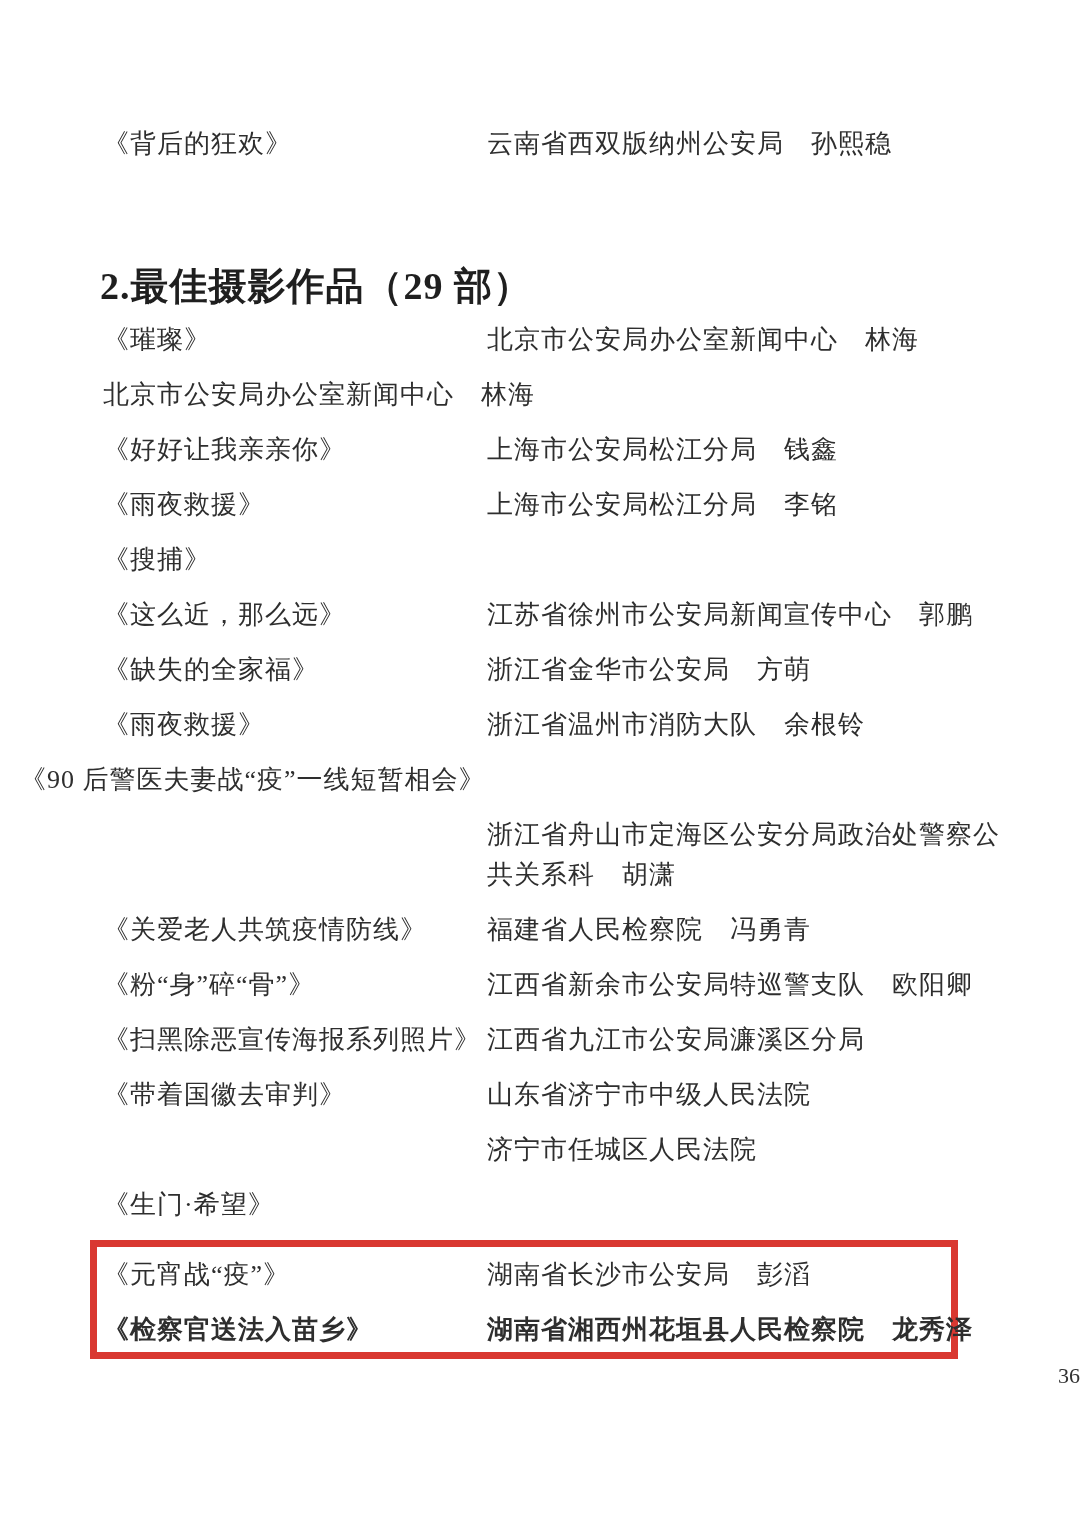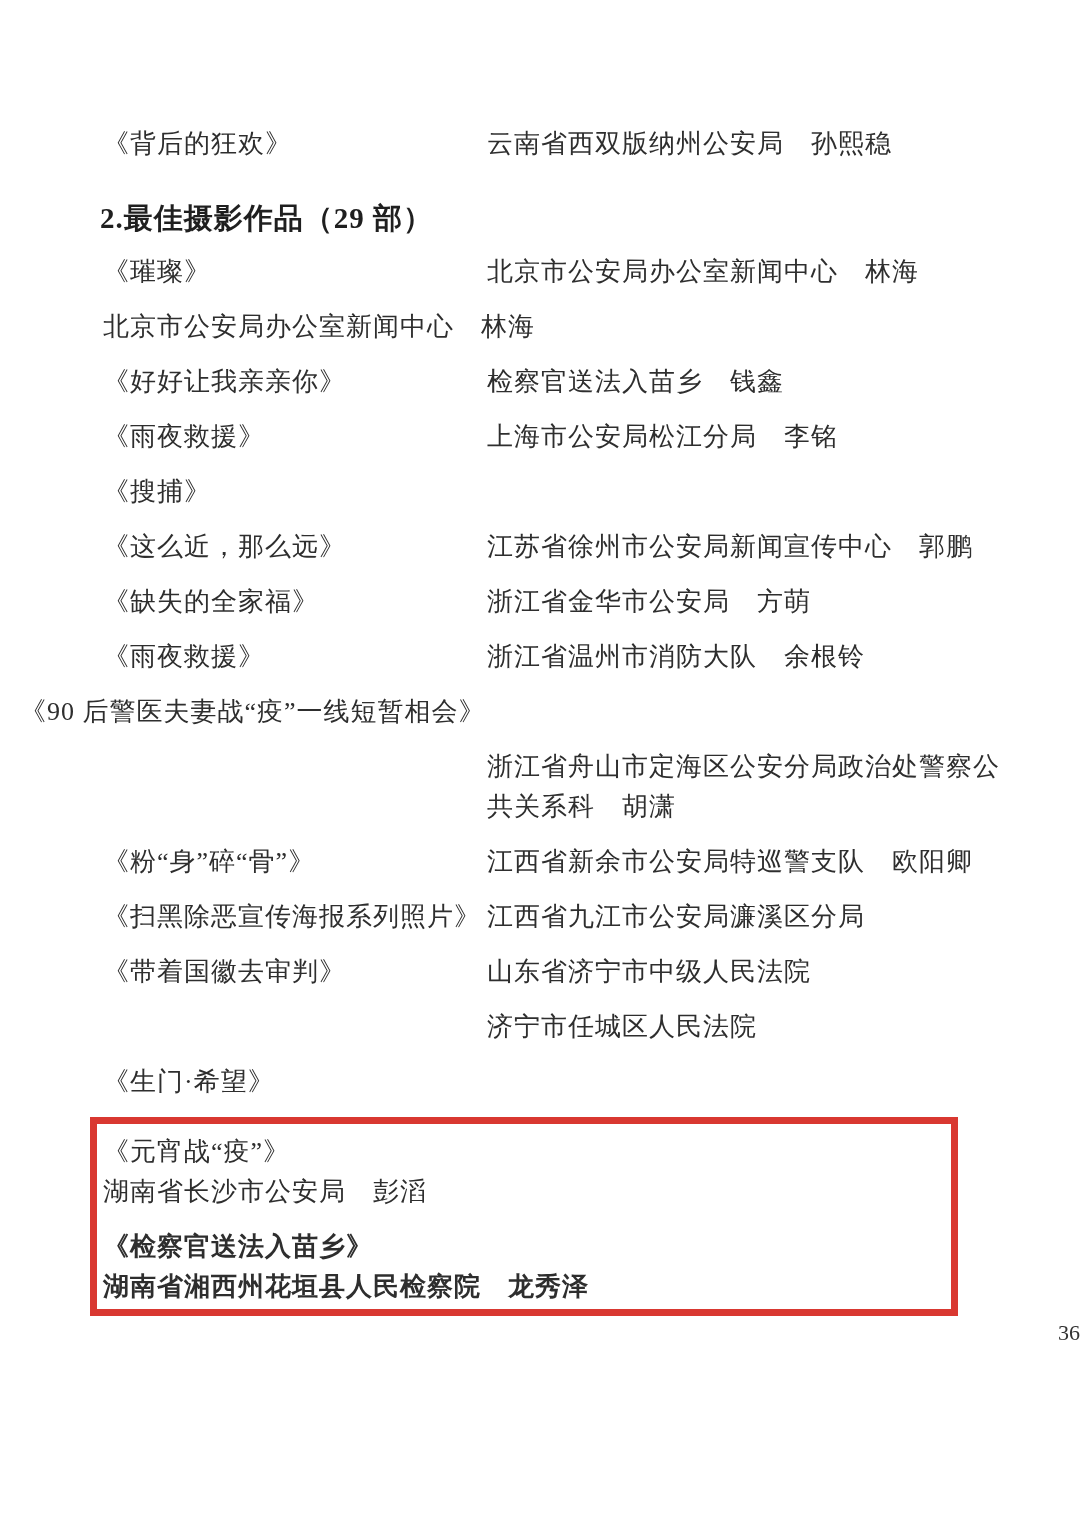--- a/index.html
+++ b/index.html
@@ -40,45 +40,44 @@
     flex-shrink: 1;
   }
   .col-org {
     flex: 1;
   }
   .org-line {
     line-height: 40px;
     white-space: nowrap;
   }
   .pre-gap {
-    margin-bottom: 32px;
+    margin-bottom: 100px;
   }
   .section-heading {
     padding-left: 100px;
-    font-size: 29px;
+    font-size: 38px;
     font-weight: bold;
     color: #1f1f1f;
     line-height: 44px;
     margin-bottom: 12px;
     letter-spacing: 1px;
   }
   .after-fullwidth-title {
     padding-left: 20px;
   }
   .highlight-box {
     margin-left: 90px;
     width: 868px;
     box-sizing: border-box;
     border: 7px solid #d93831;
     padding: 8px 0 2px 0;
   }
   .highlight-box .row {
     padding-left: 6px;
     padding-right: 12px;
-    flex-direction: column;
   }
   .highlight-box .row:last-child {
     margin-bottom: 0;
     font-weight: bold;
   }
   .page-number {
     text-align: right;
     font-size: 22px;
     line-height: 30px;
     color: #333333;
@@ -109,21 +108,21 @@
 
   <div class="row">
     <div class="col-org">
       <div class="org-line">北京市公安局办公室新闻中心　林海</div>
     </div>
   </div>
 
   <div class="row">
     <div class="col-title">《好好让我亲亲你》</div>
     <div class="col-org">
-      <div class="org-line">检察官送法入苗乡　钱鑫</div>
+      <div class="org-line">上海市公安局松江分局　钱鑫</div>
     </div>
   </div>
 
   <div class="row">
     <div class="col-title">《雨夜救援》</div>
     <div class="col-org">
       <div class="org-line">上海市公安局松江分局　李铭</div>
     </div>
   </div>
 
@@ -157,20 +156,26 @@
   </div>
 
   <div class="row">
     <div class="col-title"></div>
     <div class="col-org">
       <div class="org-line">浙江省舟山市定海区公安分局政治处警察公</div>
       <div class="org-line">共关系科　胡潇</div>
     </div>
   </div>
 
+  <div class="row">
+    <div class="col-title">《关爱老人共筑疫情防线》</div>
+    <div class="col-org">
+      <div class="org-line">福建省人民检察院　冯勇青</div>
+    </div>
+  </div>
 
   <div class="row">
     <div class="col-title">《粉“身”碎“骨”》</div>
     <div class="col-org">
       <div class="org-line">江西省新余市公安局特巡警支队　欧阳卿</div>
     </div>
   </div>
 
   <div class="row">
     <div class="col-title">《扫黑除恶宣传海报系列照片》</div>

